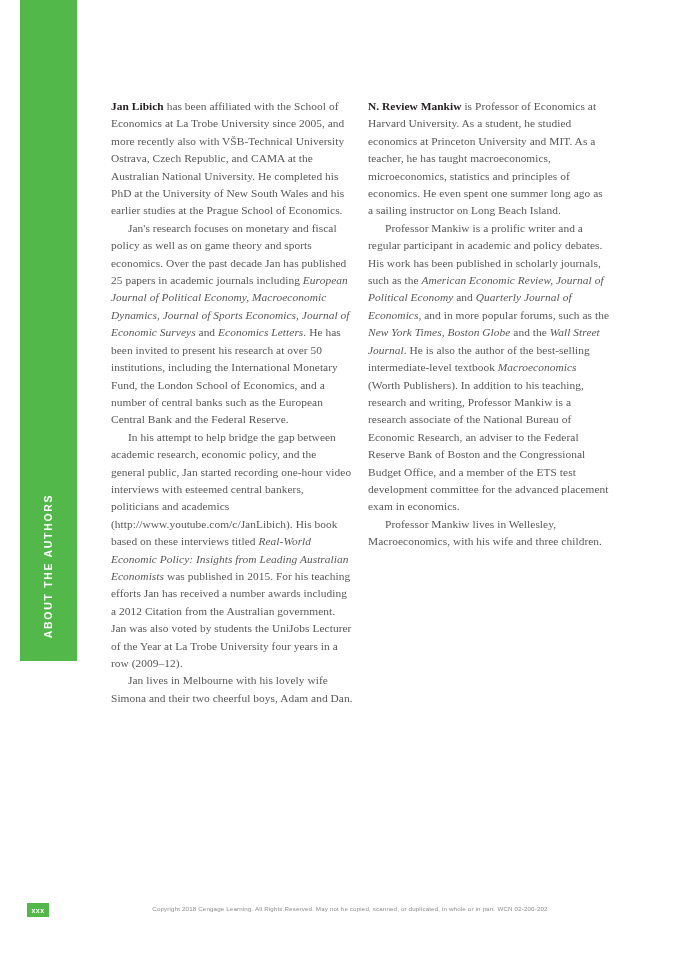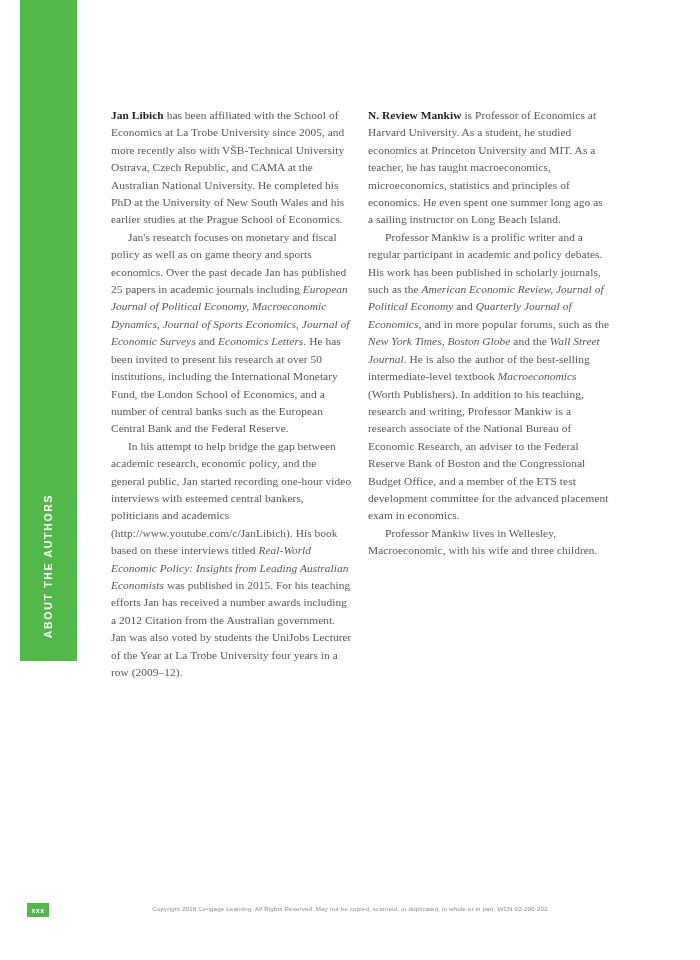--- a/index.html
+++ b/index.html
@@ -49,21 +49,21 @@
     font-weight: bold;
     font-size: 10.5px;
     letter-spacing: 1.7px;
     white-space: nowrap;
   }
 
   
   #columns {
     position: absolute;
     left: 111px;
-    top: 107px;
+    top: 98px;
     width: 505px;
     display: flex;
     gap: 15px;
   }
   .bio-column {
     width: 242px;
   }
   .bio-column p {
     margin: 0;
     font-size: 11.4px;
@@ -127,26 +127,27 @@
     <div class="vtext">ABOUT THE AUTHORS</div>
   </div>
 </div>
 
 <div id="columns">
 
   <div class="bio-column">
     <p><b>Jan Libich</b><span> has been affiliated with the School of Economics at La Trobe University since 2005, and more recently also with VŠB-Technical University Ostrava, Czech Republic, and CAMA at the Australian National University. He completed his PhD at the University of New South Wales and his earlier studies at the Prague School of Economics.</span></p>
     <p class="indent"><span>Jan's research focuses on monetary and fiscal policy as well as on game theory and sports economics. Over the past decade Jan has published 25 papers in academic journals including </span><i>European Journal of Political Economy, Macroeconomic Dynamics, Journal of Sports Economics, Journal of Economic Surveys</i><span> and </span><i>Economics Letters</i><span>. He has been invited to present his research at over 50 institutions, including the International Monetary Fund, the London School of Economics, and a number of central banks such as the European Central Bank and the Federal Reserve.</span></p>
     <p class="indent"><span>In his attempt to help bridge the gap between academic research, economic policy, and the general public, Jan started recording one-hour video interviews with esteemed central bankers, politicians and academics (http://www.youtube.com/c/JanLibich). His book based on these interviews titled </span><i>Real-World Economic Policy: Insights from Leading Australian Economists</i><span> was published in 2015. For his teaching efforts Jan has received a number awards including a 2012 Citation from the Australian government. Jan was also voted by students the UniJobs Lecturer of the Year at La Trobe University four years in a row (2009–12).</span></p>
+    <p class="indent"><span>Jan lives in Melbourne with his lovely wife Simona and their two cheerful boys, Adam and Dan.</span></p>
   </div>
 
   <div class="bio-column">
     <p><b>N. Review Mankiw</b><span> is Professor of Economics at Harvard University. As a student, he studied economics at Princeton University and MIT. As a teacher, he has taught macroeconomics, microeconomics, statistics and principles of economics. He even spent one summer long ago as a sailing instructor on Long Beach Island.</span></p>
     <p class="indent"><span>Professor Mankiw is a prolific writer and a regular participant in academic and policy debates. His work has been published in scholarly journals, such as the </span><i>American Economic Review, Journal of Political Economy</i><span> and </span><i>Quarterly Journal of Economics</i><span>, and in more popular forums, such as the </span><i>New York Times, Boston Globe</i><span> and the </span><i>Wall Street Journal</i><span>. He is also the author of the best-selling intermediate-level textbook </span><i>Macroeconomics</i><span> (Worth Publishers). In addition to his teaching, research and writing, Professor Mankiw is a research associate of the National Bureau of Economic Research, an adviser to the Federal Reserve Bank of Boston and the Congressional Budget Office, and a member of the ETS test development committee for the advanced placement exam in economics.</span></p>
-    <p class="indent"><span>Professor Mankiw lives in Wellesley, Macroeconomic, with his wife and three children.</span></p>
+    <p class="indent"><span>Professor Mankiw lives in Wellesley, Macroeconomics, with his wife and three children.</span></p>
   </div>
 
 </div>
 
 <div id="footer">
   <div id="page-number-box">xxx</div>
   <div id="copyright-line">Copyright 2018 Cengage Learning. All Rights Reserved. May not be copied, scanned, or duplicated, in whole or in part.  WCN 02-200-202</div>
 </div>
 
 </body></html>

